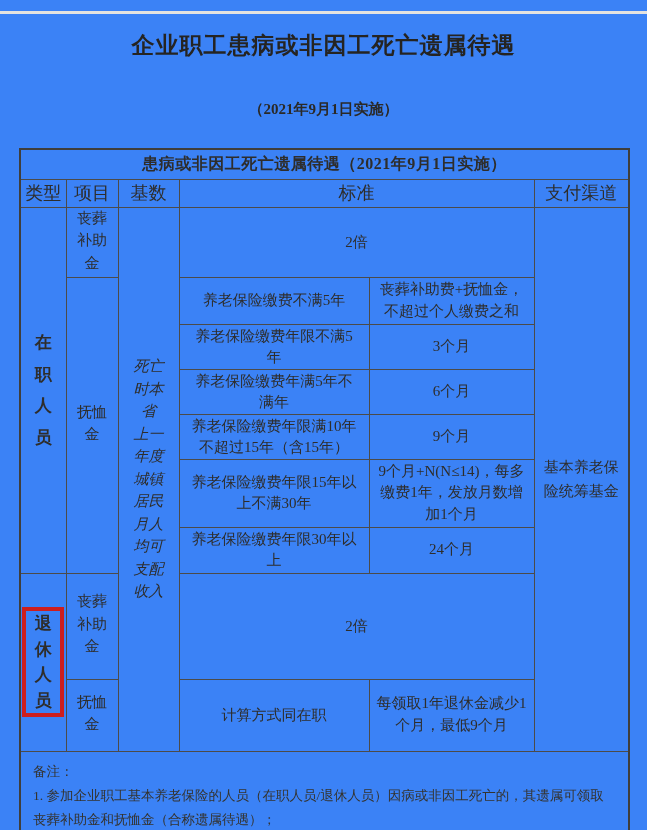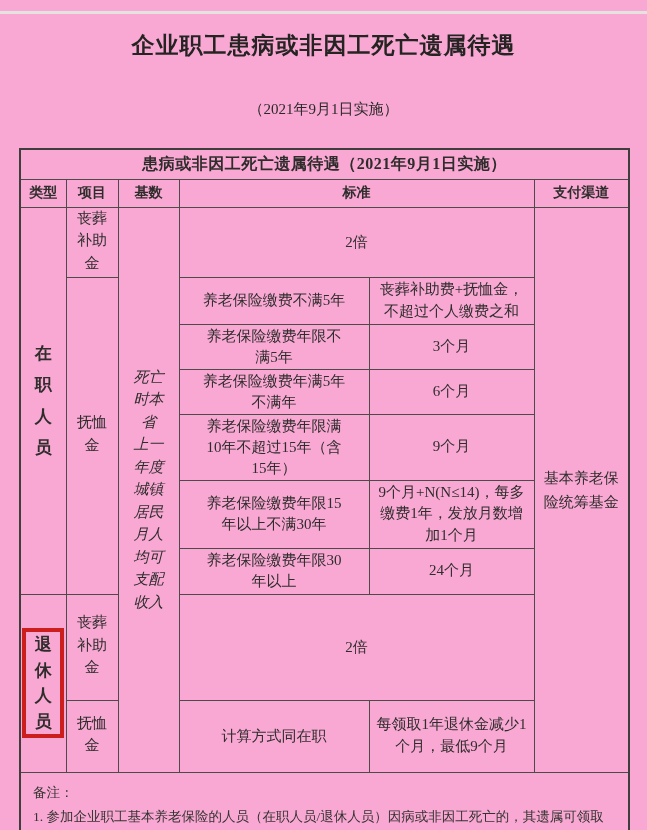--- a/index.html
+++ b/index.html
@@ -1,54 +1,54 @@
 <!DOCTYPE html>
 <html><head>
 <meta charset="utf-8">
 <style>
   html,body{margin:0;padding:0;}
   .page{
     position:relative;
     width:647px;height:830px;
-    background:#f9a8d4;
+    background:#3b82f6;
     font-family:"Liberation Serif","DejaVu Serif",serif;
     color:#2e2d2b;
     overflow:hidden;
   }
   .scan-band{position:absolute;top:11px;left:0;width:100%;height:3px;background:#e4e3e0;}
   .doc-title{
     position:absolute;top:30px;left:0;width:100%;
     text-align:center;font-size:23px;font-weight:bold;letter-spacing:1px;color:#252422;
   }
   .doc-subtitle{
     position:absolute;top:100px;left:0;width:100%;
-    text-align:center;font-size:15px;font-weight:normal;color:#2a2927;
+    text-align:center;font-size:15px;font-weight:bold;color:#2a2927;
   }
   table.benefits{
     position:absolute;left:19px;top:148px;
     width:609px;border-collapse:collapse;table-layout:fixed;
     border:2px solid #3f3e3c;
   }
   td{
     border:1px solid #4c4b49;
     text-align:center;vertical-align:middle;
     font-size:15px;padding:1px 4px;color:#2e2d2b;
     overflow:hidden;
   }
   tr.cap{height:30px;}
   tr.cap td{font-weight:bold;font-size:16px;letter-spacing:.5px;}
   tr.hd{height:28px;}
-  tr.hd td{font-weight:bold;font-size:14px;}
+  tr.hd td{font-weight:normal;font-size:18px;}
   tr.r1{height:58px;} tr.r2{height:46px;} tr.r3{height:44px;margin-top:28px;}
   tr.r4{height:42px;margin-top:20px;} tr.r5{height:42px;} tr.r6{height:66px;}
   tr.r7{height:46px;} tr.r8{height:60px;} tr.r9{height:44px;}
   td.type{font-size:17px;font-weight:bold;white-space:pre-line;line-height:1.85;padding:0;}
   td.item{padding:1px 6px;line-height:1.5;font-family:Liberation Mono, monospace;}
   td.base{white-space:pre-line;line-height:1.5;padding:14px 2px;font-style:italic;}
-  td.crit{padding:1px 22px;line-height:1.4;}
+  td.crit{padding:1px 11px;line-height:1.4;}
   td.val{padding:1px 6px;line-height:1.45;}
   td.chan{padding:18px 6px;line-height:1.6;}
   .redbox{
     margin:2px auto;width:34px;min-height:92px;
     border:4px solid #cd1e1e;
     display:flex;align-items:center;justify-content:center;
     white-space:pre-line;line-height:1.5;
   }
   td.notes{
     text-align:left;vertical-align:top;

